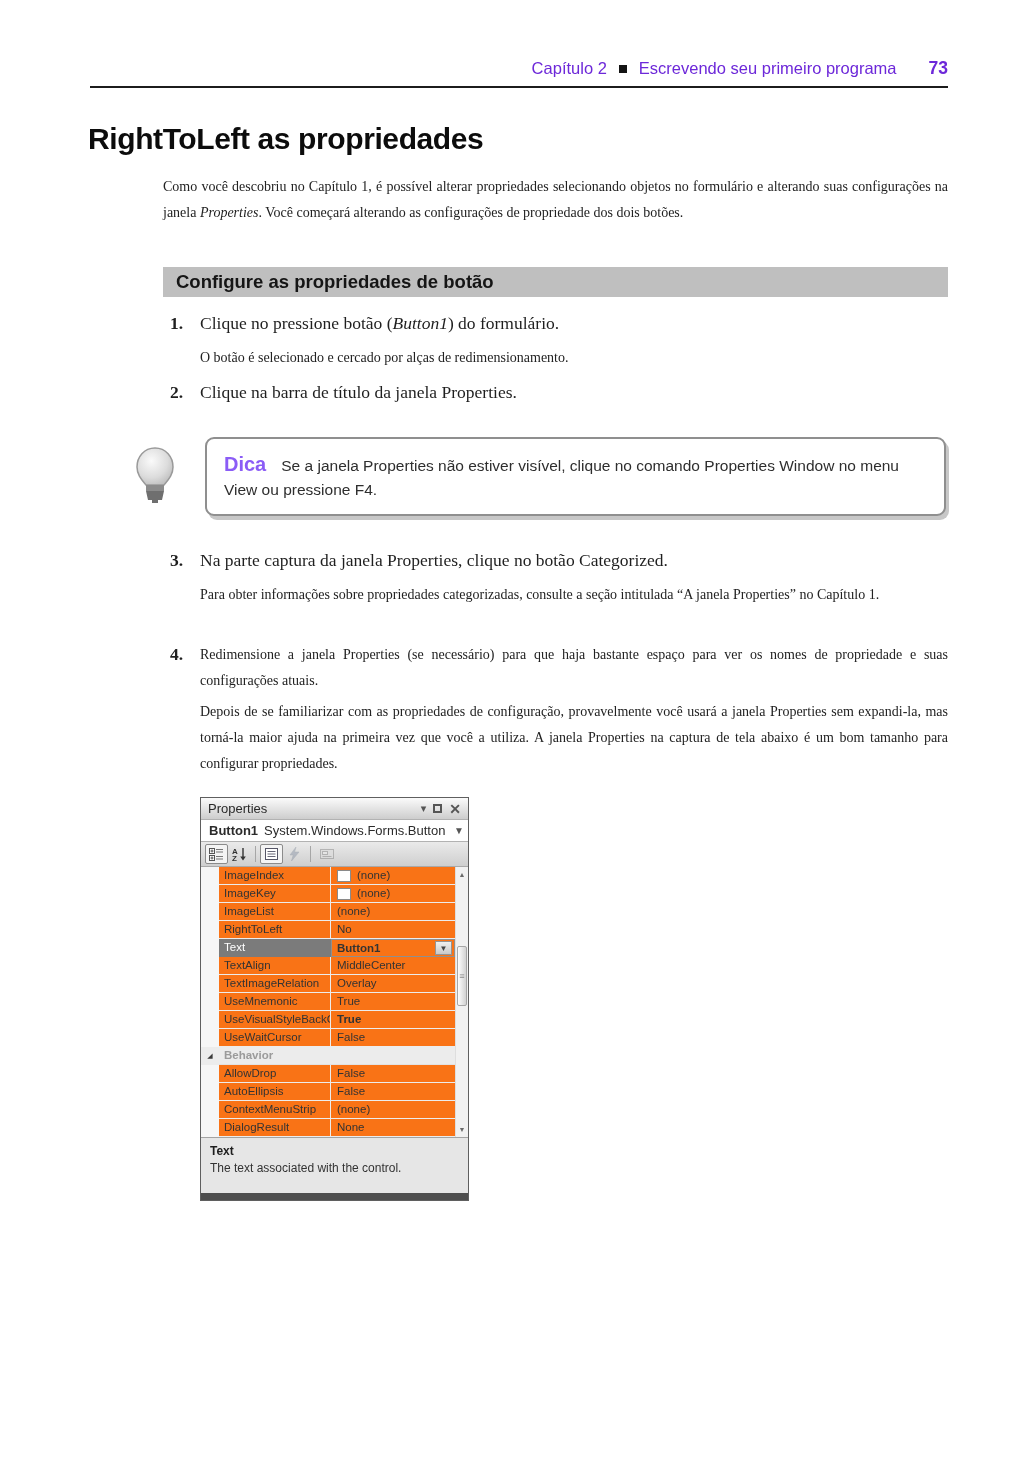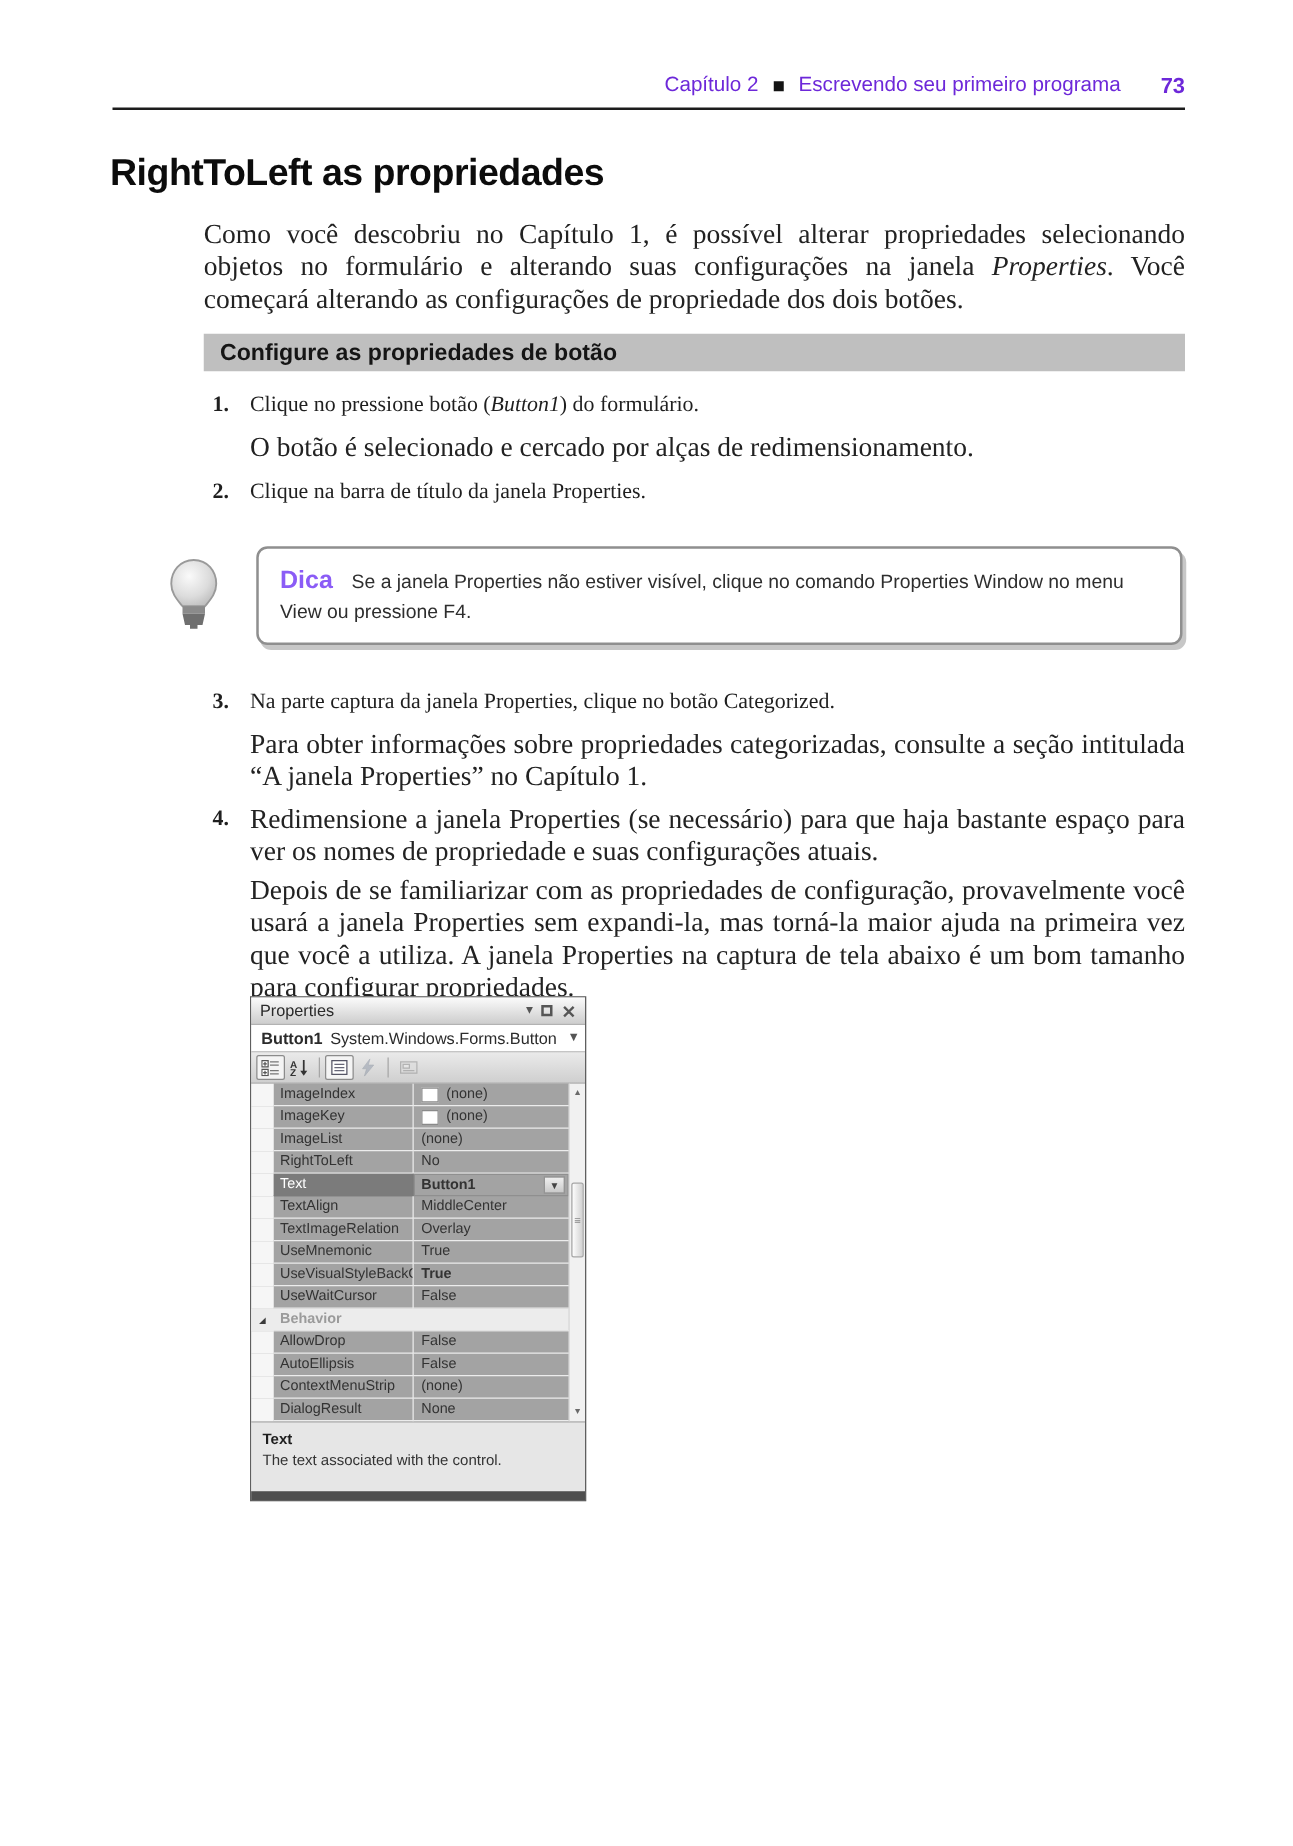--- a/index.html
+++ b/index.html
@@ -9,21 +9,21 @@
   
   .runhead { left:90px; top:58px; width:858px; display:flex; justify-content:flex-end; align-items:center;
              font-family:"Liberation Sans", sans-serif; font-size:16.5px; color:#6d28d9; }
   .runhead .sq { width:8px; height:8px; background:#141414; margin:0 12px; flex:none; }
   .runhead .pgnum { font-weight:bold; font-size:17.5px; margin-left:32px; }
   .runrule { left:90px; top:86px; width:858px; height:2px; background:#1c1c1c; }
 
   
   .h1 { left:88px; top:122px; font-family:"Liberation Sans", sans-serif; font-weight:bold;
         font-size:30px; letter-spacing:-0.4px; color:#0c0c0c; }
-  .para { font-size:22px; line-height:26px; text-align:justify; color:#222; }
+  .para { font-size:14px; line-height:26px; text-align:justify; color:#222; }
   .intro { left:163px; top:174px; width:785px; }
   .secbar { left:163px; top:267px; width:785px; height:30px; background:#bfbfbf;
             font-family:"Liberation Sans", sans-serif; font-weight:bold; font-size:18.5px;
             color:#151515; line-height:29px; padding-left:13px; }
   .step { left:170px; width:778px; display:flex; font-size:17.5px; line-height:25px; }
   .step .num { width:30px; font-weight:bold; flex:none; }
   .step .txt { flex:1; }
   .detail { left:200px; width:748px; }
   i { font-style:italic; }
 
@@ -51,21 +51,21 @@
   .pw-objdd { margin-left:auto; color:#555; font-size:10px; }
 
   .pw-toolbar { height:25px; background:linear-gradient(#eaeaea,#cfcfcf); border-bottom:1px solid #a9a9a9;
                 display:flex; align-items:center; padding-left:4px; }
   .tbb { width:23px; height:20px; display:flex; align-items:center; justify-content:center;
          border:1px solid transparent; }
   .tbb.pressed { background:#f4f4f4; border:1px solid #8b8b8b; border-radius:2px; }
   .tbb.dim { opacity:.5; }
   .tbsep { width:1px; height:16px; background:#a6a6a6; margin:0 4px; }
 
-  .pw-grid { height:270px; background:#a3a3a3; position:relative; }
+  .pw-grid { height:270px; background:#f97316; position:relative; }
   .pg-rows { margin-right:13px; }
   .pg-row { display:flex; height:18px; font-size:11.5px; color:#333; align-items:stretch; }
   .pg-margin { width:18px; flex:none; background:#f6f6f6; display:flex; align-items:center; justify-content:center; }
   .pg-name { width:112px; flex:none; padding-left:5px; line-height:17px; border-bottom:1px solid #ececec;
              border-right:1px solid #ececec; white-space:nowrap; overflow:hidden; }
   .pg-value { flex:1; padding-left:6px; line-height:17px; border-bottom:1px solid #ececec;
               white-space:nowrap; overflow:hidden; display:flex; align-items:center; }
   .pg-row.sel .pg-name { background:#7b7b7b; color:#fff; border-color:#7b7b7b; }
   .pg-row.sel .pg-value { border:1px solid #8f8f8f; font-weight:bold; padding-left:5px; }
   .pg-row.cat { background:#ececec; }

